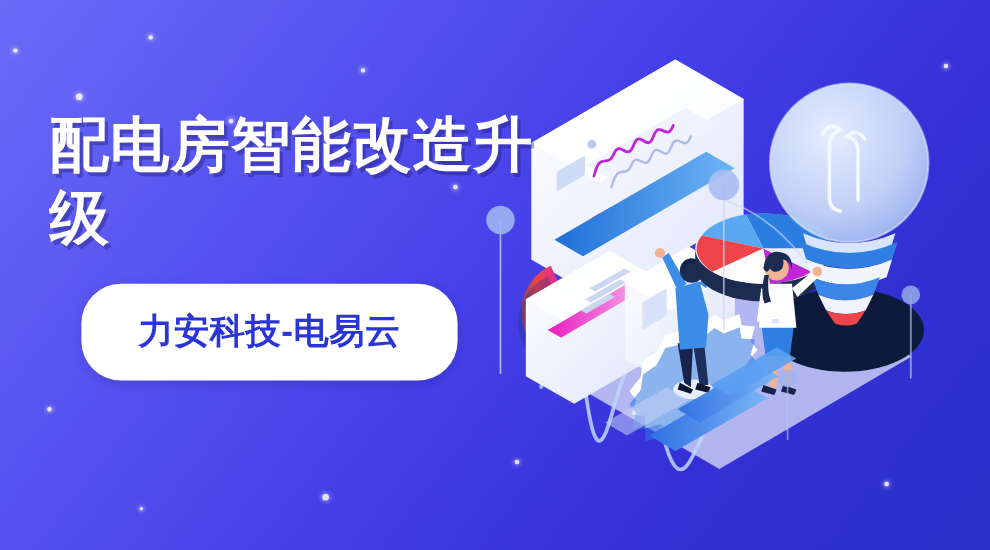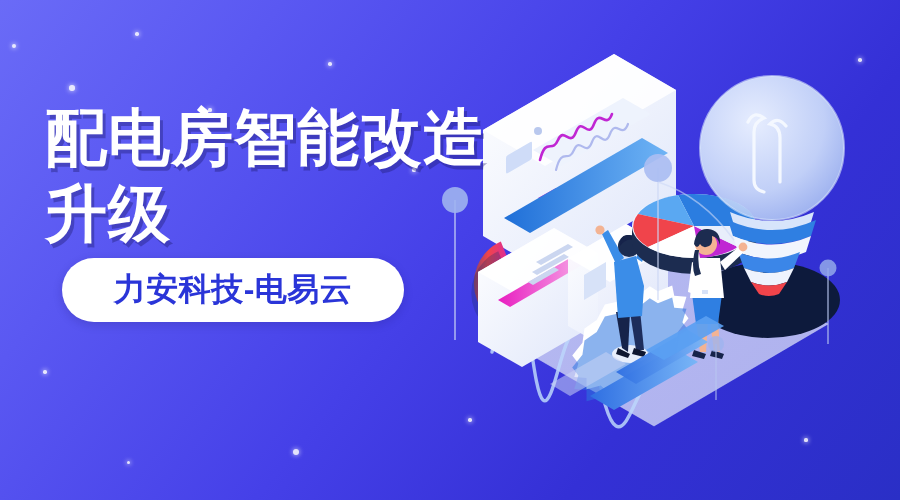--- a/index.html
+++ b/index.html
@@ -25,35 +25,35 @@
     box-shadow: 0 0 4px 1px rgba(255,255,255,.55);
   }
 
   
   .headline {
     position: absolute;
     left: 45px;
     top: 100px;
     width: 460px;
     color: #ffffff;
-    font-size: 62px;
+    font-size: 54px;
     font-weight: bold;
     line-height: 1.22;
     letter-spacing: 1px;
     text-shadow: 3px 4px 0 rgba(30,26,110,.38);
     white-space: pre-line;
   }
 
   
   .pill {
     position: absolute;
-    left: 62px;
+    left: 74px;
     top: 258px;
     width: 342px;
-    height: 64px;
+    height: 88px;
     background: #ffffff;
     border-radius: 36px;
     display: flex;
     align-items: center;
     justify-content: center;
     box-shadow: 0 3px 10px rgba(20,16,90,.18);
   }
   .pill-text {
     color: #2a35d8;
     font-size: 32px;

